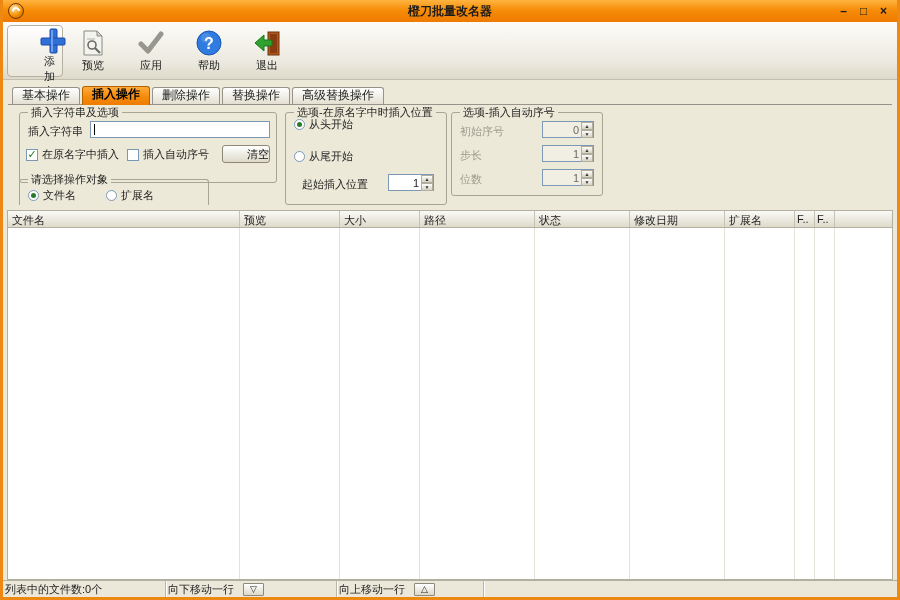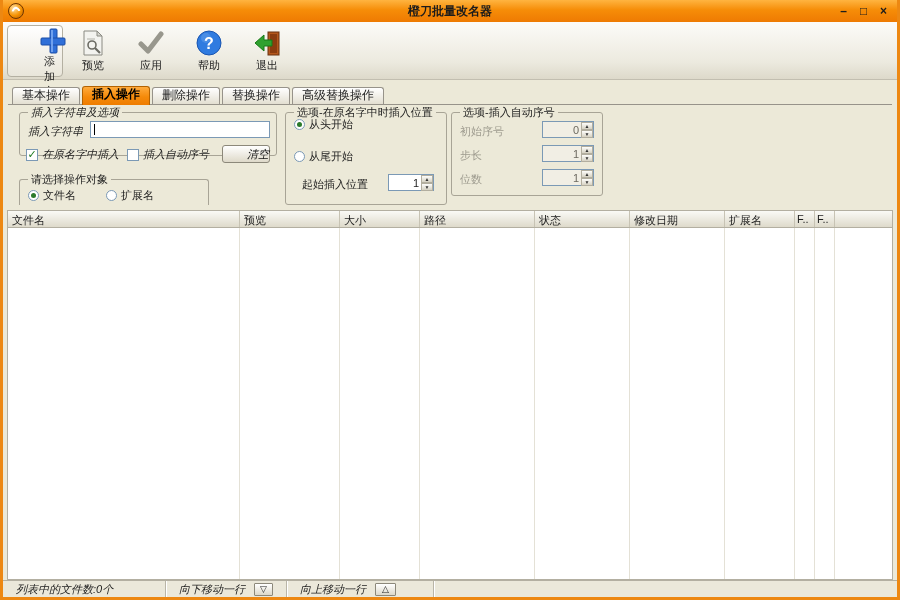--- a/index.html
+++ b/index.html
@@ -81,22 +81,22 @@
     background: linear-gradient(#fafaf6, #dedacb); border: 1px solid #b3afa1; display: flex; }
   .th { height: 100%; border-right: 1px solid #c7c3b4; font-size: 11px; color: #1d1d1d;
     padding: 2px 0 0 4px; overflow: hidden; white-space: nowrap; }
   .tbody { position: absolute; left: 4px; right: 4px; top: 228px; bottom: 17px;
     background: #fff; border: 1px solid #b3afa1; border-top: none; display: flex; }
   .tcol { height: 100%; border-right: 1px solid #e4e1d6; }
 
   
   .statusbar { position: absolute; left: 0; right: 0; bottom: 0; height: 17px;
     background: #ebe8da; border-top: 1px solid #b3afa1; display: flex; font-size: 11px; color: #1d1d1d; }
-  .sb-sec { height: 100%; display: flex; align-items: center; padding: 0 13px;
-    border-right: 1px solid #b9b5a7; box-shadow: 1px 0 0 #fff; white-space: nowrap; font-style: italic; }
+  .sb-sec { height: 100%; display: flex; align-items: center; padding: 0 2px;
+    border-right: 1px solid #b9b5a7; box-shadow: 1px 0 0 #fff; white-space: nowrap; }
   .sb-btn { width: 21px; height: 13px; margin-left: 9px; background: linear-gradient(#ffffff, #dcd8c9);
     border: 1px solid #8c887a; border-radius: 1px; font-size: 9px; line-height: 11px;
     text-align: center; color: #222; }
 </style>
 </head>
 <body>
 
 <div class="window">
 
   <div class="titlebar">
@@ -165,21 +165,21 @@
   </div>
 
   <div class="tabbar">
     <div class="tab">基本操作</div>
     <div class="tab active">插入操作</div>
     <div class="tab">删除操作</div>
     <div class="tab">替换操作</div>
     <div class="tab">高级替换操作</div>
   </div>
 
-  <div class="group" style="left:16px; top:112px; width:258px; height:44px;font-style:italic;">
+  <div class="group" style="left:16px; top:112px; width:258px; height:71px;">
     <span class="gtitle">插入字符串及选项</span>
     <span class="lab" style="position:absolute; left:8px; top:11px;">插入字符串</span>
     <div class="textinput" style="left:70px; top:8px; width:180px;"><span class="caret"></span><span></span></div>
     <div class="rowflex" style="left:6px; top:34px;">
       <span class="cb">✓</span>
       <span class="lab">在原名字中插入</span>
       <span class="cb" style="margin-left:4px;"></span>
       <span class="lab">插入自动序号</span>
     </div>
     <div class="btn" style="left:202px; top:32px; width:48px; height:18px; line-height:16px;">清空</div>
@@ -266,21 +266,21 @@
     <div class="tcol" style="width:70px;"></div>
     <div class="tcol" style="width:20px;"></div>
     <div class="tcol" style="width:20px;"></div>
     <div style="flex:1;"></div>
   </div>
 
   <div class="statusbar">
     <div class="sb-sec" style="width:163px;">
       <span>列表中的文件数:0个</span>
     </div>
-    <div class="sb-sec" style="width:121px;">
+    <div class="sb-sec" style="width:171px;">
       <span>向下移动一行</span>
       <span class="sb-btn">▽</span>
     </div>
     <div class="sb-sec" style="width:147px;">
       <span>向上移动一行</span>
       <span class="sb-btn">△</span>
     </div>
     <div class="sb-sec" style="flex:1; border-right:none; box-shadow:none;"></div>
   </div>
 

